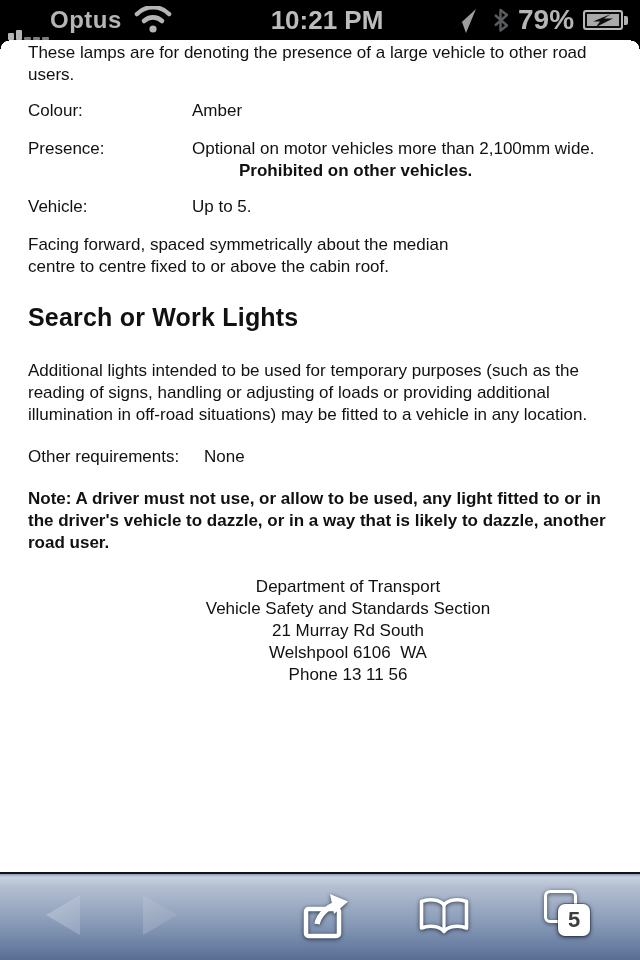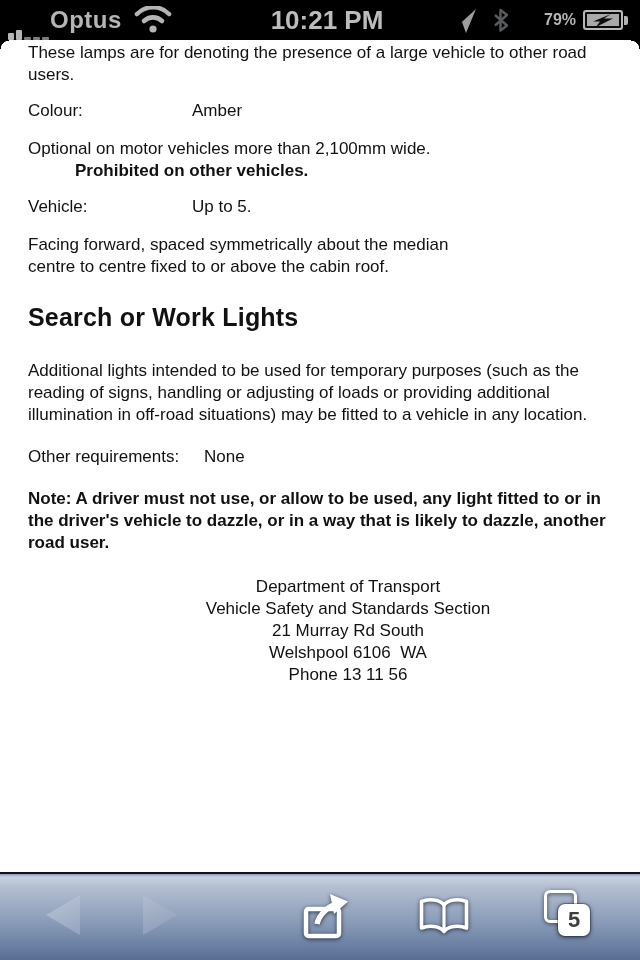--- a/index.html
+++ b/index.html
@@ -13,21 +13,21 @@
   .sb-item { position:absolute; color:#b5b5b5; font-weight:bold; }
   .signal { left:8px; top:0; height:40px; display:flex; align-items:flex-end; padding-bottom:11px; }
   .sig-bar { display:inline-block; width:6px; margin-right:2px; background:#b5b5b5; border-radius:1px; }
   .sig-b1 { height:7px; } .sig-b2 { height:10px; }
   .sig-dash { display:inline-block; width:7px; height:3px; margin-right:2px; background:#7d7d7d; border-radius:1px; }
   .carrier { left:50px; top:0; line-height:40px; font-size:24px; letter-spacing:0.5px; }
   .wifi { left:133px; top:6px; }
   .time { left:0; width:640px; text-align:center; line-height:40px; font-size:26px; color:#bcbcbc; transform:translateX(7px); }
   .loc { left:451px; top:8px; }
   .bt { left:491px; top:7px; }
-  .pct { left:544px; top:0; line-height:40px; font-size:16px; }
+  .pct { left:518px; top:0; line-height:40px; font-size:28px; }
   .battery { left:583px; top:10px; display:flex; align-items:center; }
   .batt-body {
     position:relative; width:40px; height:20px; background:#a9a9a9;
     border:2px solid #b9b9b9; border-radius:3px; box-sizing:border-box;
     box-shadow: inset 0 0 0 2px #0b0b0b;
   }
   .batt-cap { width:4px; height:9px; background:#b2b2b2; border-radius:0 2px 2px 0; margin-left:1px; }
   .batt-bolt { position:absolute; left:4px; top:2px; }
   
   .corner { position:absolute; top:40px; width:9px; height:9px; z-index:6; }
@@ -122,20 +122,21 @@
     </div>
 
     <div class="row mt14">
       <div class="lbl line">Colour:</div>
       <div class="val">
         <div class="line">Amber</div>
       </div>
     </div>
 
     <div class="row mt16">
+      <div class="lbl line">Presence:</div>
       <div class="val">
         <div class="line">Optional on motor vehicles more than 2,100mm wide.</div>
         <div class="line b">Prohibited on other vehicles.</div>
       </div>
     </div>
 
     <div class="row mt14">
       <div class="lbl line">Vehicle:</div>
       <div class="val">
         <div class="line">Up to 5.</div>

